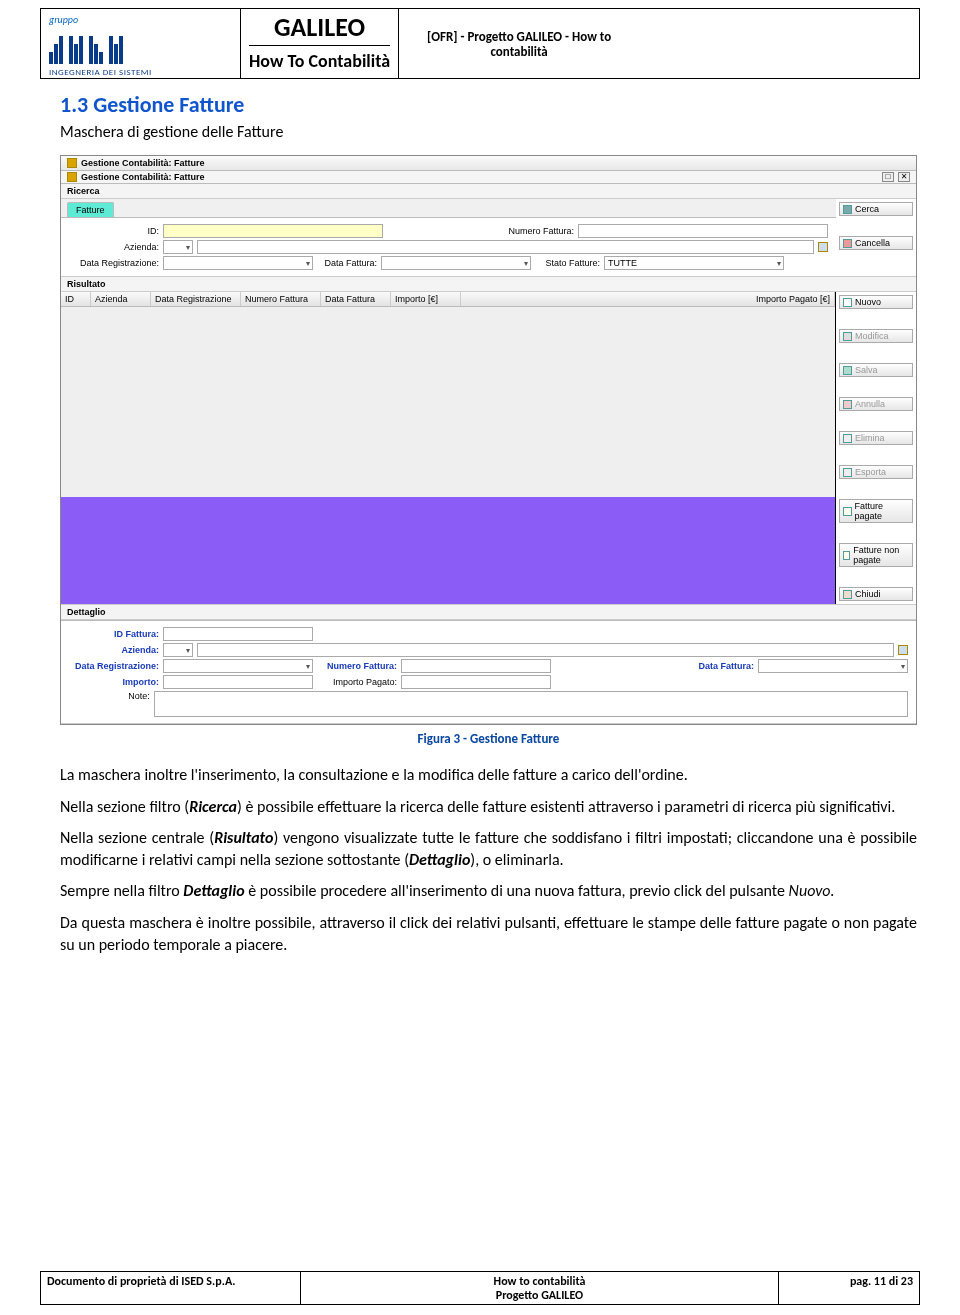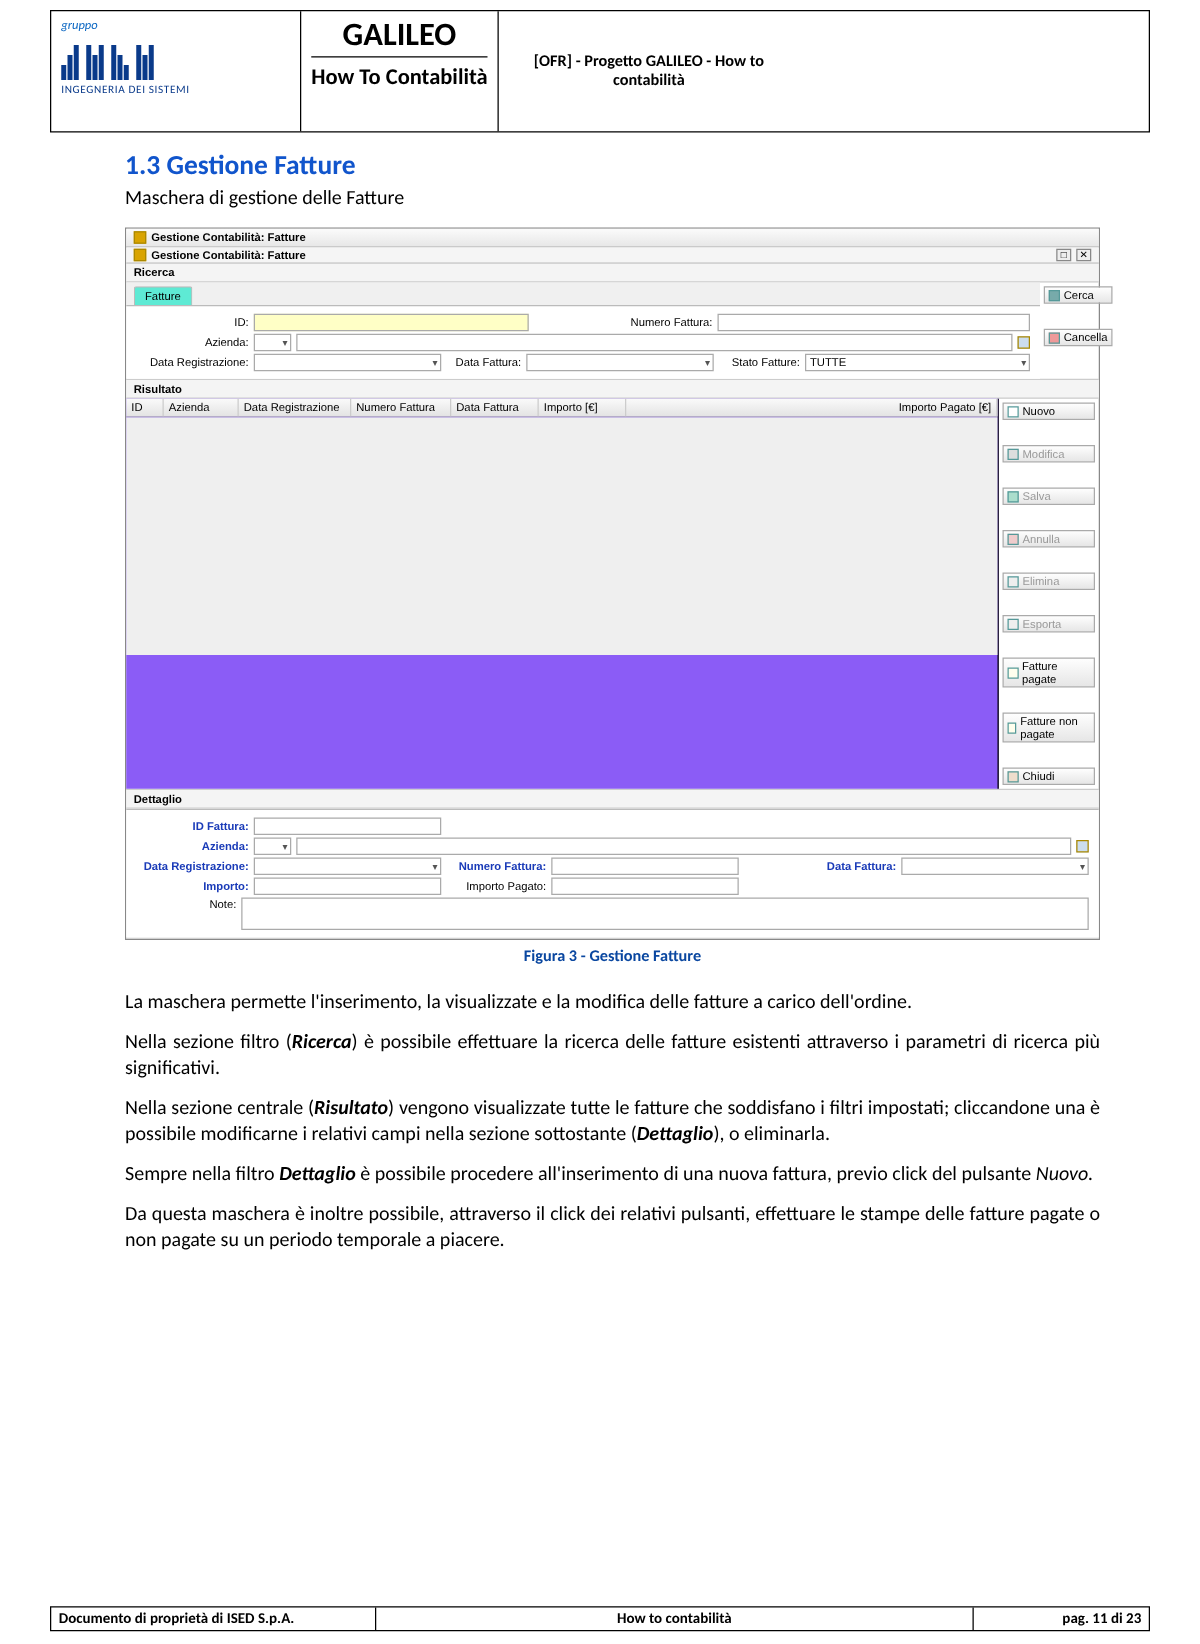--- a/index.html
+++ b/index.html
@@ -9,36 +9,36 @@
     width: 960px;
     height: 1315px;
     position: relative;
     color: #000;
   }
   
   .page-header {
     border: 1px solid #000;
     margin: 8px 40px 0 40px;
     display: flex;
-    height: 98px;
+    height: 71px;
   }
   .page-header .cell { border-right: 1px solid #000; flex: 0 0 auto; }
   .page-header .cell:last-child { border-right: none; }
   .header-logo { width: 200px; padding: 4px 8px; font-size: 10px; color:#0a3a8a; }
   .header-logo .gruppo { font-style: italic; font-size: 10px; color:#0a66c2;}
   .header-logo .ised-stripes { margin:2px 0; height:36px; display:flex; gap:6px; align-items:flex-end;}
   .header-logo .ised-letter { display:flex; gap:1px; align-items:flex-end;}
   .header-logo .ised-letter span{ width:4px; background:#0a3a8a;}
   .header-logo .eng { font-size: 9px; letter-spacing:0.5px; color:#0a3a8a;}
   .header-center { flex: 1; padding: 2px 8px; text-align:center; display:flex; flex-direction:column;}
   .header-center .top { font-weight:bold; font-size: 26px; border-bottom:1px solid #000; padding-bottom:2px;}
   .header-center .bottom { font-weight:bold; font-size: 18px; padding-top:4px;}
   .header-right { width: 240px; padding: 12px 10px; font-size: 13px; font-weight:bold; text-align:center; display:flex; align-items:center; justify-content:center;}
   
-  .content { padding: 12px 80px 0 60px; margin-left: 40px; }
+  .content { padding: 12px 43px 0 60px; }
   .section-title { color:#1155cc; font-weight:bold; font-size: 22px; margin-bottom:4px;}
   .section-sub { font-size: 16px; margin-bottom:14px;}
   
   .app-shot { border:1px solid #888; font-family: Tahoma, sans-serif; font-size:9px; color:#000; background:#fff;}
   .app-titlebar { background: linear-gradient(#fbfbfb,#e7e7e7); border-bottom:1px solid #bbb; padding:2px 6px; display:flex; align-items:center; gap:4px;}
   .mini-icon { width:10px; height:10px; background:#d9a400; border:1px solid #aa8800;}
   .app-subtitlebar { background:#f5f5f5; border-bottom:1px solid #bbb; padding:1px 6px; display:flex; align-items:center; justify-content:space-between;}
   .win-ctrls { display:flex; gap:4px;}
   .win-ctrls span{ width:12px; height:10px; border:1px solid #888; background:#eee; font-size:8px; line-height:8px; text-align:center;}
   .panel-title { background:#f4f4f4; padding:2px 6px; font-weight:bold; border-bottom:1px solid #ccc;}
@@ -278,33 +278,34 @@
           <label style="width:90px;">Note:</label>
           <textarea style=""></textarea>
         </div>
       </div>
     </div>
   </div>
 
   <div class="caption">Figura 3 - Gestione Fatture</div>
 
   <div class="body-text">
-    <p>La maschera permette l'inserimento, la visualizzate e la modifica delle fatture a carico dell'ordine.</p>
+    <p>La maschera inoltre l'inserimento, la consultazione e la modifica delle fatture a carico dell'ordine.</p>
     <p>
       <span>Nella sezione filtro (</span><em>Ricerca</em><span>) è possibile effettuare la ricerca delle fatture esistenti attraverso i parametri di ricerca più significativi.</span>
     </p>
     <p>
       <span>Nella sezione centrale (</span><em>Risultato</em><span>) vengono visualizzate tutte le fatture che soddisfano i filtri impostati; cliccandone una è possibile modificarne i relativi campi nella sezione sottostante (</span><em>Dettaglio</em><span>), o eliminarla.</span>
     </p>
     <p>
       <span>Sempre nella filtro </span><em>Dettaglio</em><span> è possibile procedere all'inserimento di una nuova fattura, previo click del pulsante </span><span style="font-style:italic;">Nuovo.</span>
     </p>
     <p>Da questa maschera è inoltre possibile, attraverso il click dei relativi pulsanti, effettuare le stampe delle fatture pagate o non pagate su un periodo temporale a piacere.</p>
   </div>
 </div>
 
 <div class="page-footer">
   <div class="fcell fl">Documento di proprietà di ISED S.p.A.</div>
   <div class="fcell fc">
     <div>How to contabilità</div>
+    <div>Progetto GALILEO</div>
   </div>
   <div class="fcell fr">pag. 11 di 23</div>
 </div>
 
 </body></html>

